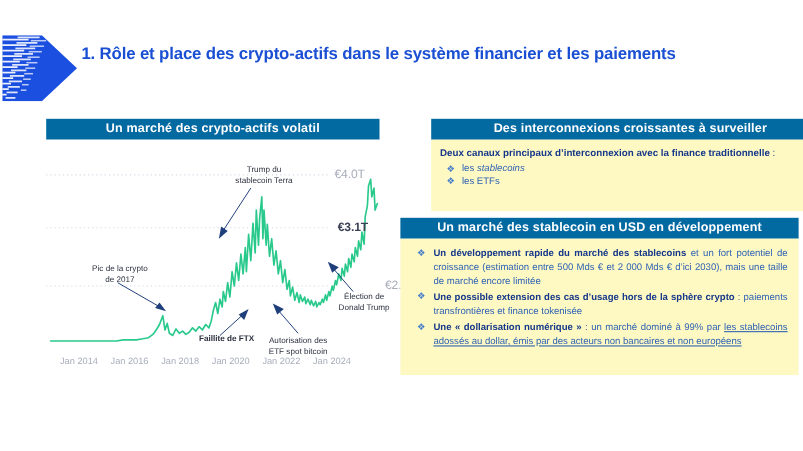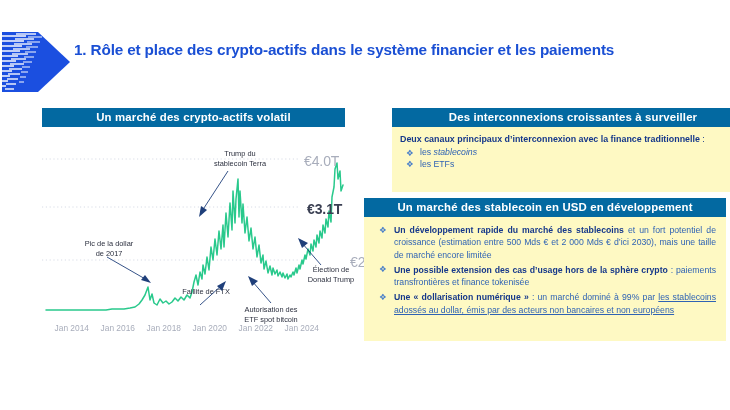--- a/index.html
+++ b/index.html
@@ -68,21 +68,21 @@
     height: 232px;
     background: #ffffff;
   }
   #chart-svg {
     position: absolute;
     left: 0;
     top: 0;
   }
   .ylabel {
     position: absolute;
-    font-size: 14px;
+    font-size: 11px;
     color: #a8adbb;
     letter-spacing: -0.1px;
     white-space: nowrap;
   }
   .ylabel.accent {
     color: #3a3f52;
     font-weight: bold;
   }
   .xlabels {
     position: absolute;
@@ -238,38 +238,38 @@
       </g>
 
       <polyline fill="none" stroke="#29c98c" stroke-width="1.5" stroke-linejoin="round" stroke-linecap="round" points="4,183 10,183 16,183 22,183 28,183 34,183 40,183 46,183 52,183 58,183 64,183 70,182 76,182 82,182 88,181 93,180 97,177 100,173 103,168 106,160 108,173 110,167 112,176 115,178 118,172 121,176 124,174 127,177 130,175 133,171 136,174 139,170 142,173 145,168 148,171 150,165 152,155 154,148 156,158 158,145 160,152 161,138 163,147 165,130 167,143 169,120 171,133 173,112 175,128 177,104 179,122 181,98 182,120 184,86 186,110 188,76 190,103 191,64 193,96 194,72 196,52 197,90 198,64 200,96 201,77 203,106 205,90 207,114 209,101 211,122 213,110 215,130 217,118 219,136 221,128 222,142 224,134 226,146 228,139 230,148 231,141 233,147 235,143 236,149 238,145 240,150 241,146 243,151 245,147 246,152 248,148 249,150 251,145 252,148 254,141 255,146 257,138 258,142 260,133 261,137 263,128 264,132 266,122 268,128 269,117 271,124 272,113 274,120 275,108 277,116 278,104 280,111 281,98 283,106 284,92 286,100 287,84 289,95 290,70 292,60 293,42 295,36 296,52 298,44 299,64 301,58"></polyline>
     </svg>
 
     <div class="ylabel" style="left:262px; top:26px;">€4.0T</div>
     <div class="ylabel accent" style="left:265px; top:74px;">€3.1T</div>
     <div class="ylabel" style="left:276px; top:127px;padding-left:32px;">€2.0T</div>
 
     <div class="annot" style="left:30px; top:112px; width:74px;">
-      <span>Pic de la dollar</span><br>
+      <span>Pic de la crypto</span><br>
       <span>de 2017</span>
     </div>
     <svg style="position:absolute;left:63px;top:128px;" width="52" height="32" viewBox="0 0 52 32" aria-hidden="true">
       <line x1="2" y1="2" x2="42" y2="25" stroke="#1f3f7a" stroke-width="0.9"></line>
       <polygon points="46,28 36,25 40,20" fill="#1f3f7a"></polygon>
     </svg>
 
     <div class="annot" style="left:155px; top:22px; width:86px;">
       <span>Trump du</span><br>
       <span>stablecoin Terra</span>
     </div>
     <svg style="position:absolute;left:152px;top:42px;" width="40" height="52" viewBox="0 0 40 52" aria-hidden="true">
       <line x1="34" y1="2" x2="8" y2="42" stroke="#1f3f7a" stroke-width="0.9"></line>
       <polygon points="5,48 7,37 13,41" fill="#1f3f7a"></polygon>
     </svg>
 
-    <div class="annot" style="left:122px; top:160px; width:84px;">
+    <div class="annot" style="left:122px; top:176px; width:84px;font-weight:bold;">
       <span>Faillite de FTX</span>
     </div>
     <svg style="position:absolute;left:156px;top:152px;" width="34" height="30" viewBox="0 0 34 30" aria-hidden="true">
       <line x1="2" y1="26" x2="24" y2="6" stroke="#1f3f7a" stroke-width="0.9"></line>
       <polygon points="28,2 24,12 19,7" fill="#1f3f7a"></polygon>
     </svg>
 
     <div class="annot" style="left:182px; top:178px; width:94px;">
       <span>Autorisation des</span><br>
       <span>ETF spot bitcoin</span>

